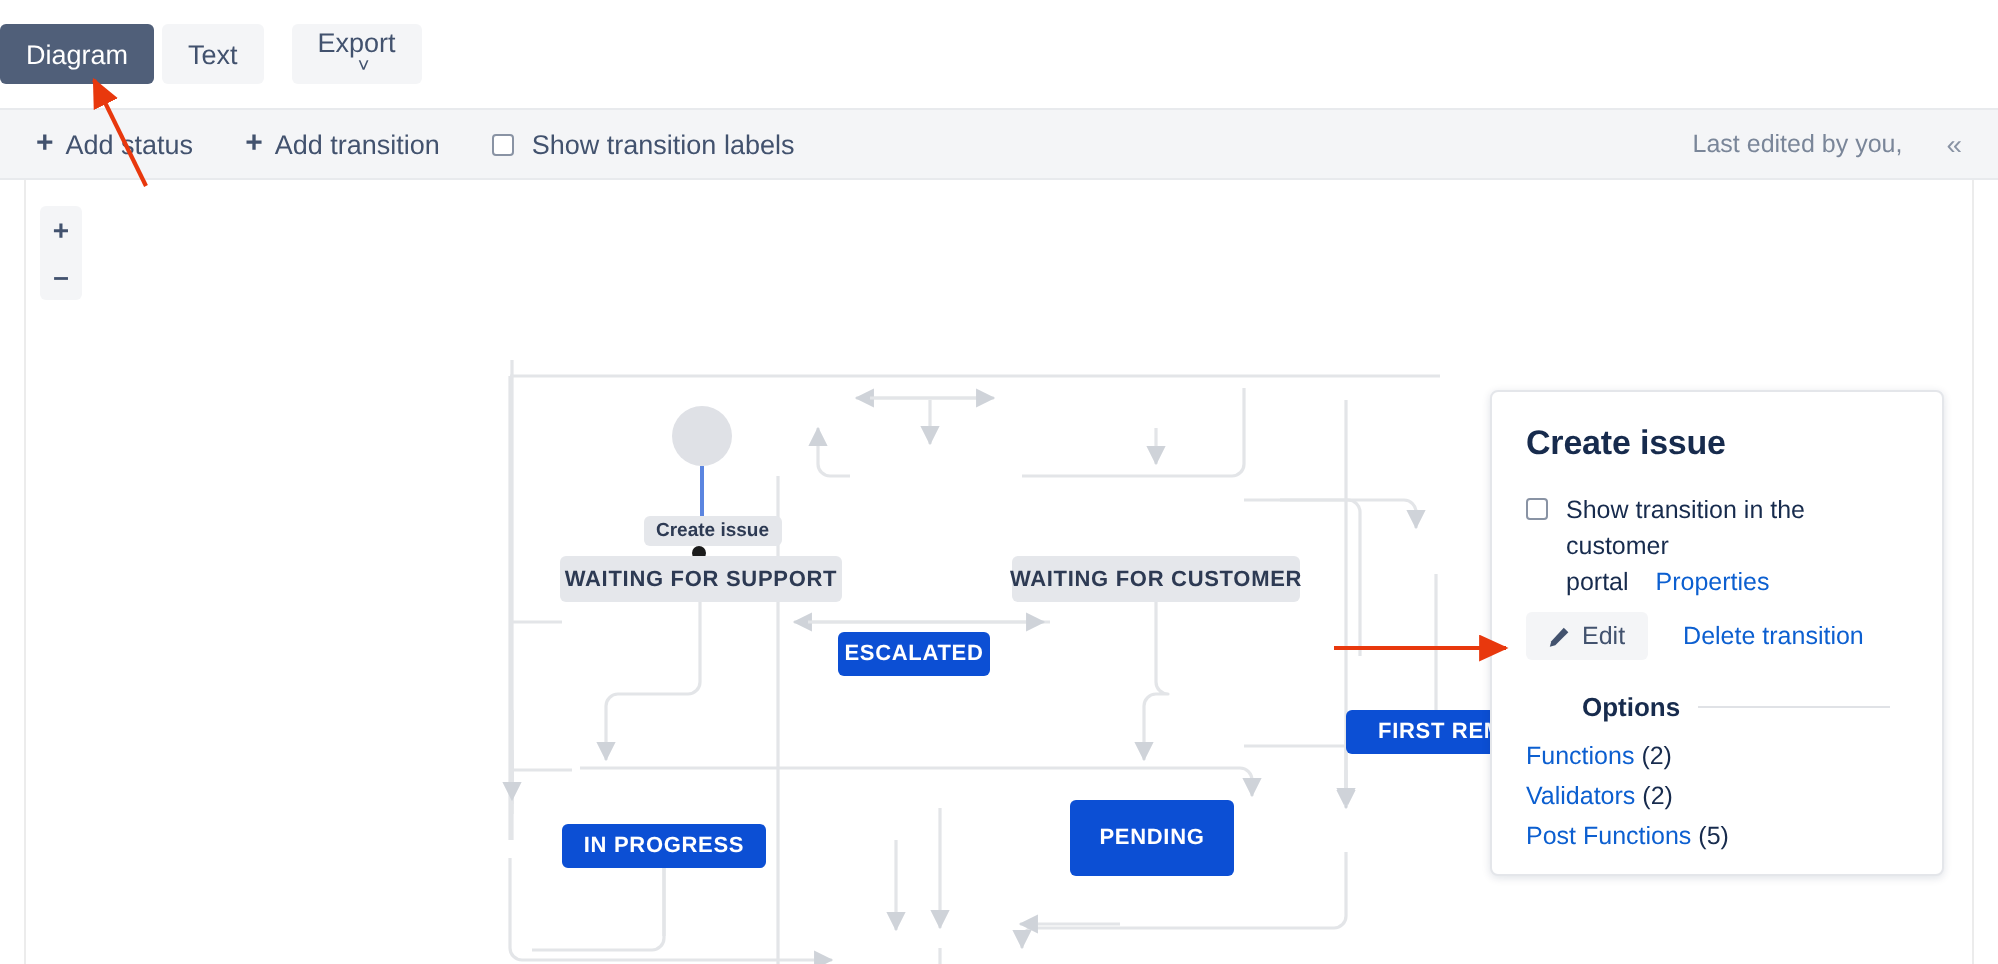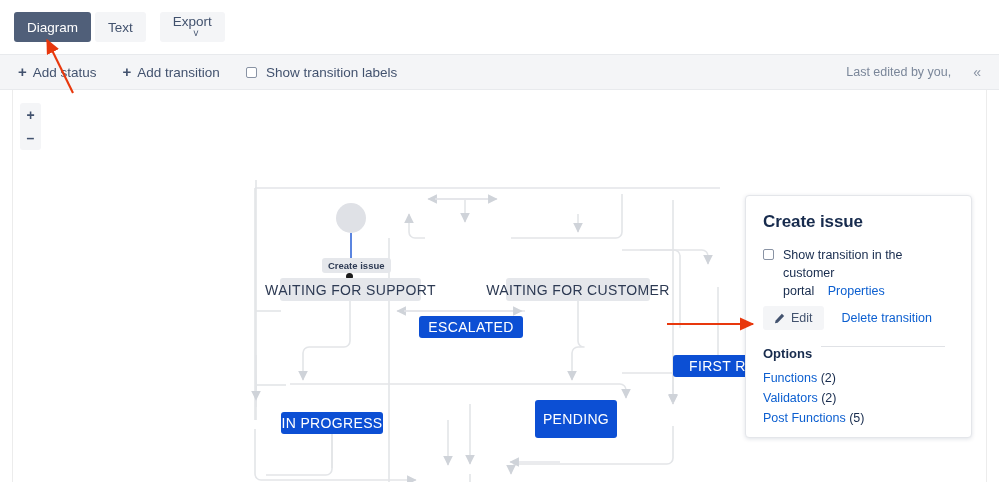--- a/index.html
+++ b/index.html
@@ -8,21 +8,21 @@
     background:#ffffff;
     font-family:"Liberation Sans", sans-serif;
     -webkit-font-smoothing:antialiased;
   }
   #app{position:relative;width:999px;height:482px;background:#fff;}
 
   
   .tabbar{
     position:absolute;left:0;top:0;width:999px;height:55px;
     background:#fff;border-bottom:1px solid #e8eaed;
-    display:flex;align-items:center;padding-left:14px;box-sizing:border-box;
+    display:flex;align-items:center;padding-left:0;box-sizing:border-box;
   }
   .tab{
     height:30px;padding:0 13px;border-radius:3px;
     display:flex;align-items:center;justify-content:center;
     font-size:13.5px;color:#42526e;background:#f4f5f7;
     margin-right:4px;cursor:pointer;white-space:nowrap;
   }
   .tab.active{background:#505f79;color:#ffffff;font-weight:400;}
   .tab.spaced{margin-left:10px;flex-direction:column;}
   .caret{
@@ -73,21 +73,21 @@
   }
   .zoomctl div{
     color:#42526e;font-size:14px;line-height:1;cursor:pointer;
     font-weight:700;user-select:none;
   }
 
   
   .node{
     position:absolute;border-radius:3px;
     display:flex;align-items:center;justify-content:center;
-    font-size:14px;font-weight:400;letter-spacing:.35px;
+    font-size:11px;font-weight:700;letter-spacing:.35px;
     box-sizing:border-box;cursor:pointer;white-space:nowrap;
   }
   .node.grey{background:#e5e7eb;color:#2d3a53;}
   .node.blue{background:#0c4fd4;color:#ffffff;}
 
   .startdot{
     position:absolute;width:30px;height:30px;border-radius:50%;
     background:#dfe1e6;cursor:pointer;
   }
   .startline{
@@ -120,21 +120,21 @@
   .link{color:#0c5fd0;cursor:pointer;}
   .cfgrow{margin-left:20px;font-size:12.5px;color:#172b4d;line-height:18px;}
   .cfgrow .link{margin-left:10px;}
   .btnrow{display:flex;align-items:center;margin-top:6px;}
   .editbtn{
     background:#f4f5f7;border-radius:3px;padding:5px 11px;
     font-size:12.5px;color:#42526e;display:flex;align-items:center;cursor:pointer;
   }
   .pencil{margin-right:6px;display:inline-flex;}
   .delbtn{margin-left:18px;font-size:12.5px;color:#0c5fd0;cursor:pointer;}
-  .opt-head{display:flex;align-items:flex-start;margin-top:16px;}
+  .opt-head{display:flex;align-items:center;margin-top:16px;margin-left:28px;}
   .opt-head span{font-size:13px;font-weight:700;color:#172b4d;margin-right:9px;}
   .opt-head .rule{flex:1;height:1px;background:#e0e2e6;}
   .optlist{margin-top:7px;}
   .optitem{font-size:12.5px;line-height:20px;color:#172b4d;}
   .optitem a{color:#0c5fd0;cursor:pointer;}
   .optcount{color:#172b4d;}
 
   svg.edges{position:absolute;left:0;top:0;width:999px;height:392px;pointer-events:none;}
   svg.annot{position:absolute;left:0;top:0;width:999px;height:482px;pointer-events:none;}
 </style>
@@ -256,21 +256,21 @@
     <div class="startline" style="left:350px;top:143px;height:33px;"></div>
     <div class="transition-label" style="left:322px;top:168px;">Create issue</div>
     <div class="blackdot" style="left:346px;top:183px;"></div>
 
     <div class="node grey" style="left:280px;top:188px;width:141px;height:23px;">
       <span>WAITING FOR SUPPORT</span>
     </div>
     <div class="node grey" style="left:506px;top:188px;width:144px;height:23px;">
       <span>WAITING FOR CUSTOMER</span>
     </div>
-    <div class="node blue" style="left:419px;top:226px;width:104px;height:22px;">
+    <div class="node blue" style="left:419px;top:226px;width:76px;height:22px;">
       <span>ESCALATED</span>
     </div>
     <div class="node blue" style="left:673px;top:265px;width:90px;height:22px;justify-content:flex-start;padding-left:16px;">
       <span>FIRST REMI</span>
     </div>
     <div class="node blue" style="left:281px;top:322px;width:102px;height:22px;">
       <span>IN PROGRESS</span>
     </div>
     <div class="node blue" style="left:535px;top:310px;width:82px;height:38px;">
       <span>PENDING</span>

